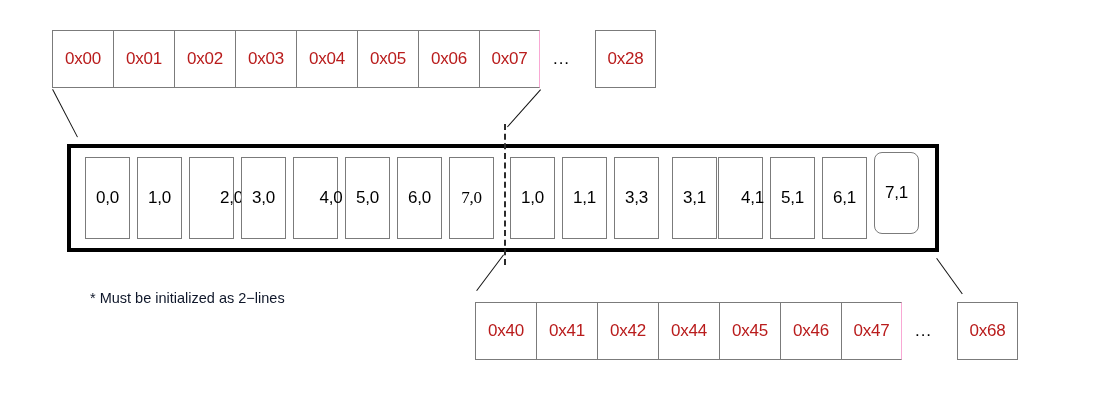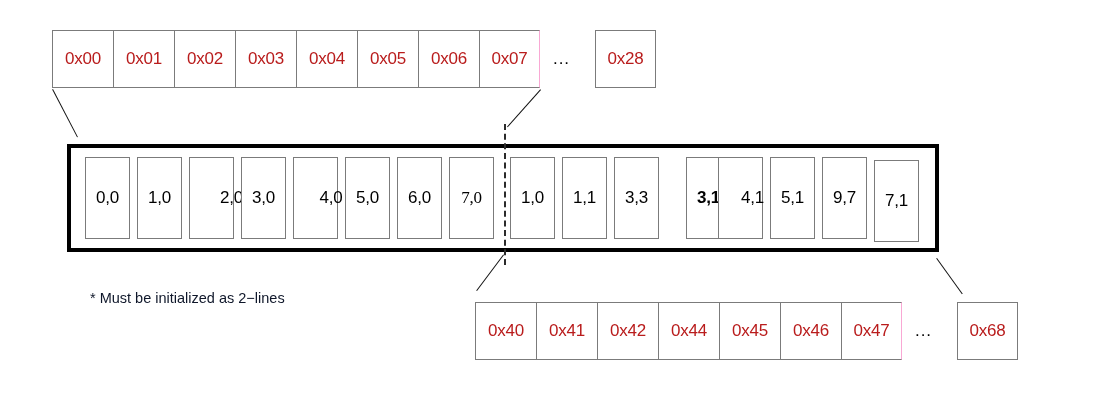--- a/index.html
+++ b/index.html
@@ -131,25 +131,25 @@
     <div class="slot" style="left:118px; top:9px;padding-left:40px;">2,0</div>
     <div class="slot" style="left:170px; top:9px;">3,0</div>
     <div class="slot" style="left:222px; top:9px;padding-left:31px;">4,0</div>
     <div class="slot" style="left:274px; top:9px;">5,0</div>
     <div class="slot" style="left:326px; top:9px;">6,0</div>
     <div class="slot" style="left:378px; top:9px;font-family:Liberation Serif, serif;">7,0</div>
 
     <div class="slot" style="left:439px; top:9px;">1,0</div>
     <div class="slot" style="left:491px; top:9px;">1,1</div>
     <div class="slot" style="left:543px; top:9px;">3,3</div>
-    <div class="slot" style="left:615px; top:9px;font-weight:bold;">3,1</div>
+    <div class="slot" style="left:601px; top:9px;">3,1</div>
     <div class="slot" style="left:647px; top:9px;padding-left:24px;">4,1</div>
     <div class="slot" style="left:699px; top:9px;">5,1</div>
-    <div class="slot" style="left:751px; top:9px;">9,7</div>
-    <div class="slot" style="left:803px; top:12px;">7,1</div>
+    <div class="slot" style="left:751px; top:9px;">6,1</div>
+    <div class="slot" style="left:803px; top:4px;border-radius:8px;">7,1</div>
   </div>
 
   <div id="split-divider" style="left:504px; top:124px; height:141px;"></div>
 
   <div class="leader" style="left:504px; top:255px; width:45px; transform:rotate(126.9deg);"></div>
   <div class="leader" style="left:937px; top:258px; width:44px; transform:rotate(54.2deg);"></div>
 
   <div class="addr-row" id="bottom-row" style="left:475px; top:302px;border-radius:22px;">
     <div class="addr-cell first">0x40</div>
     <div class="addr-cell">0x41</div>

